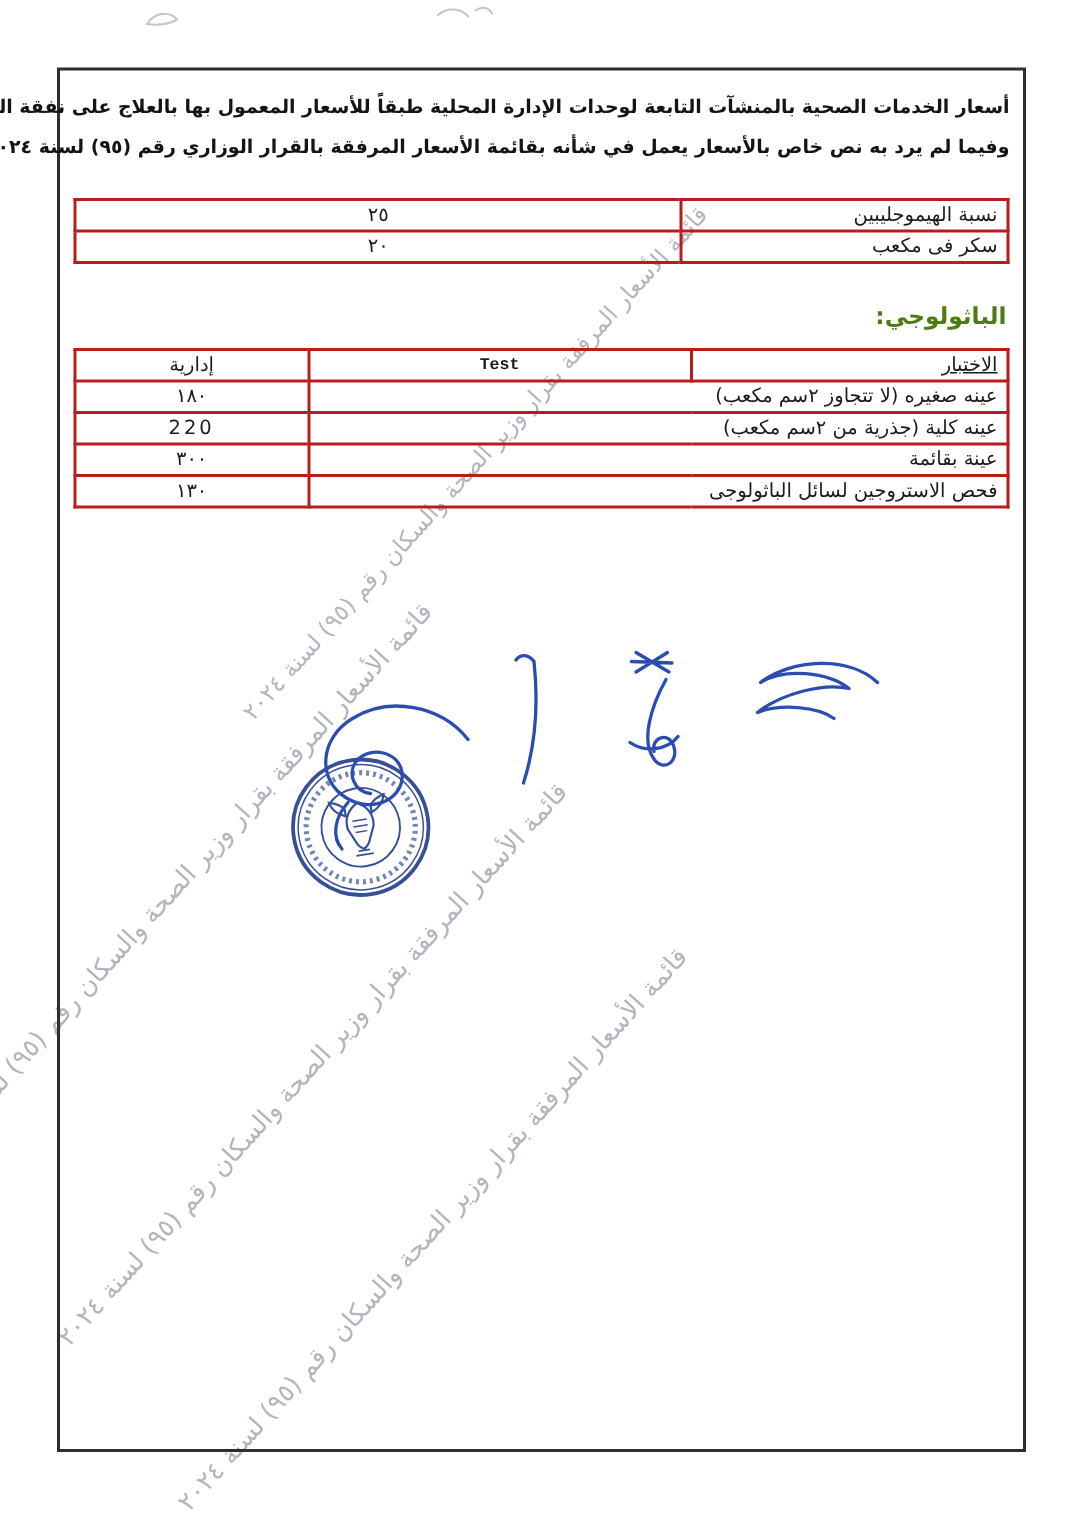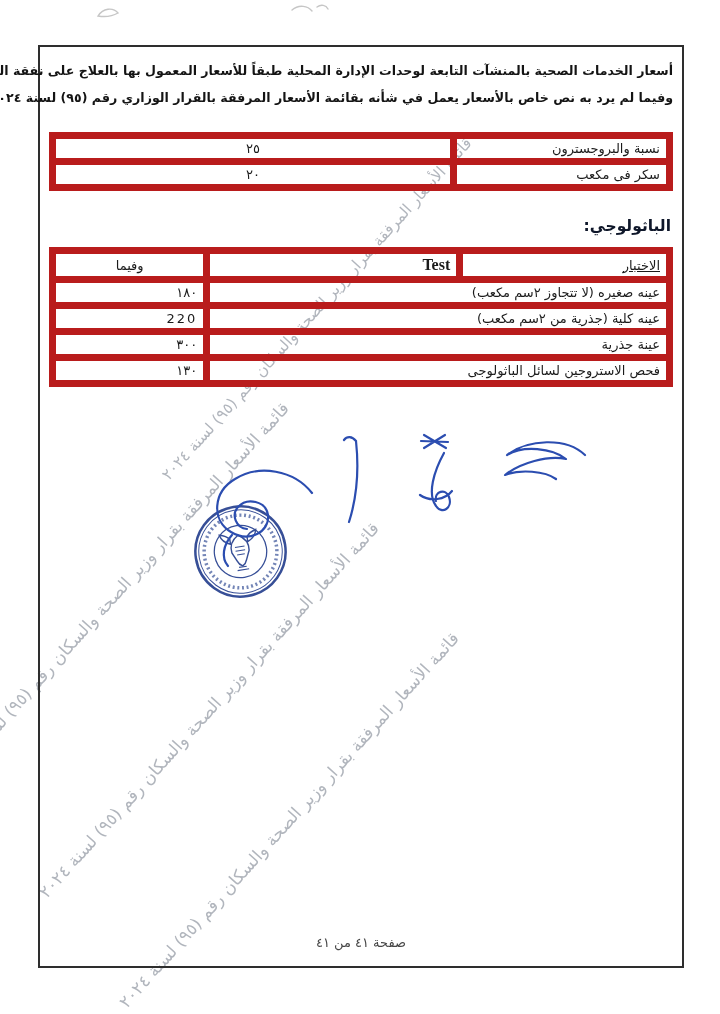--- a/index.html
+++ b/index.html
@@ -18,34 +18,34 @@
     border:2px solid #2e2e2e;
     padding:10px 9px;
     direction:rtl;
     z-index:2;
   }
 
   .hdr { font-size:12.6px; font-weight:bold; text-align:center; line-height:27px; color:#141414; margin-bottom:21px; }
   .hdr span { display:block; white-space:nowrap; }
 
   table { width:100%; border-collapse:collapse; direction:rtl; background:transparent; }
-  td { border:7px solid #b91c1c; font-size:13px; padding:2px 6px; height:21px; vertical-align:middle; color:#1b1b1b; }
+  td { border:2px solid #b91c1c; font-size:13px; padding:2px 6px; height:21px; vertical-align:middle; color:#1b1b1b; }
 
   .t1 { margin-bottom:26px; }
   .t1 .lbl { width:35%; text-align:right; }
   .t1 .prc { text-align:center; letter-spacing:2px; }
 
-  .sec { font-size:15.5px; font-weight:bold; color:#0f172a; margin:0 2px 12px; }
+  .sec { font-size:15.5px; font-weight:bold; color:#4d7c0f; margin:0 2px 12px; }
 
   .t2 { margin-bottom:8px; }
   .t2 .hd-name { width:34%; text-align:right;text-decoration:underline; }
-  .t2 .hd-mid  { width:41%; text-align:right; font-family:Liberation Serif, serif; font-weight:bold; font-size:16px; }
+  .t2 .hd-mid  { width:41%; text-align:center; font-family:Liberation Mono, monospace; font-weight:bold; font-size:11px; }
   .t2 .hd-prc  { width:25%; text-align:center; }
   .t2 .lbl { text-align:right;margin-top:40px; }
-  .t2 .prc { letter-spacing:2px; }
+  .t2 .prc { text-align:center; letter-spacing:2px; }
 
   .note { font-size:13px; font-weight:bold; line-height:21px; margin:10px 12px 0; text-align:justify; text-align-last:center; color:#121212; }
   .note .bullet { padding-left:5px; }
 
   .footer {
     position:absolute; bottom:16px; left:0; right:0;
     text-align:center; font-size:13px; color:#474747; letter-spacing:1px;
   }
 
   
@@ -88,60 +88,59 @@
 <div class="sheet">
 
   <p class="hdr">
     <span>أسعار الخدمات الصحية بالمنشآت التابعة لوحدات الإدارة المحلية طبقاً للأسعار المعمول بها بالعلاج على نفقة الدولة</span>
     <span>وفيما لم يرد به نص خاص بالأسعار يعمل في شأنه بقائمة الأسعار المرفقة بالقرار الوزاري رقم (٩٥) لسنة ٢٠٢٤</span>
   </p>
 
   <table class="t1">
     <tbody>
         <tr>
-      <td class="lbl">نسبة والبروجسترون</td>
+      <td class="lbl">نسبة الهيموجليبين</td>
       <td class="prc">٢٥</td>
     </tr>
     <tr>
       <td class="lbl">سكر فى مكعب</td>
       <td class="prc">٢٠</td>
     </tr>
   </tbody>
     </table>
 
   <h2 class="sec">الباثولوجي:</h2>
 
   <table class="t2">
     <tbody>
         <tr>
       <td class="hd-name">الاختبار</td>
       <td class="hd-mid">Test</td>
-      <td class="hd-prc">وفيما</td>
+      <td class="hd-prc">إدارية</td>
     </tr>
     <tr>
       <td class="lbl" colspan="2">عينه صغيره (لا تتجاوز ٢سم مكعب)</td>
       <td class="prc">١٨٠</td>
     </tr>
     <tr>
       <td class="lbl" colspan="2">عينه كلية (جذرية من ٢سم مكعب)</td>
       <td class="prc">220</td>
     </tr>
     <tr>
-      <td class="lbl" colspan="2">عينة جذرية</td>
+      <td class="lbl" colspan="2">عينة بقائمة</td>
       <td class="prc">٣٠٠</td>
     </tr>
     <tr>
       <td class="lbl" colspan="2">فحص الاستروجين لسائل الباثولوجى</td>
       <td class="prc">١٣٠</td>
     </tr>
   </tbody>
     </table>
 
 
-  <div class="footer">صفحة ٤١ من ٤١</div>
 </div>
 
 <svg class="sig-layer" viewBox="0 0 720 175">
 
   <path d="M585,40 C566,22 528,24 507,40 C523,30 552,33 566,44 C548,40 520,48 505,60 C520,54 545,56 556,64"></path>
 
   <path d="M424,20 l22,13 m-1,-13 l-21,13 m-3,-7 l27,1"></path>
   <path d="M444,38 c-10,18 -17,41 -8,53 c6,9 17,2 13,-9 c-3,-9 -15,-6 -13,4 M420,80 c10,7 25,5 32,-4"></path>
 
   <path d="M356,26 c-4,-5 -9,-5 -12,-1 M356,26 c3,28 1,56 -7,81"></path>

